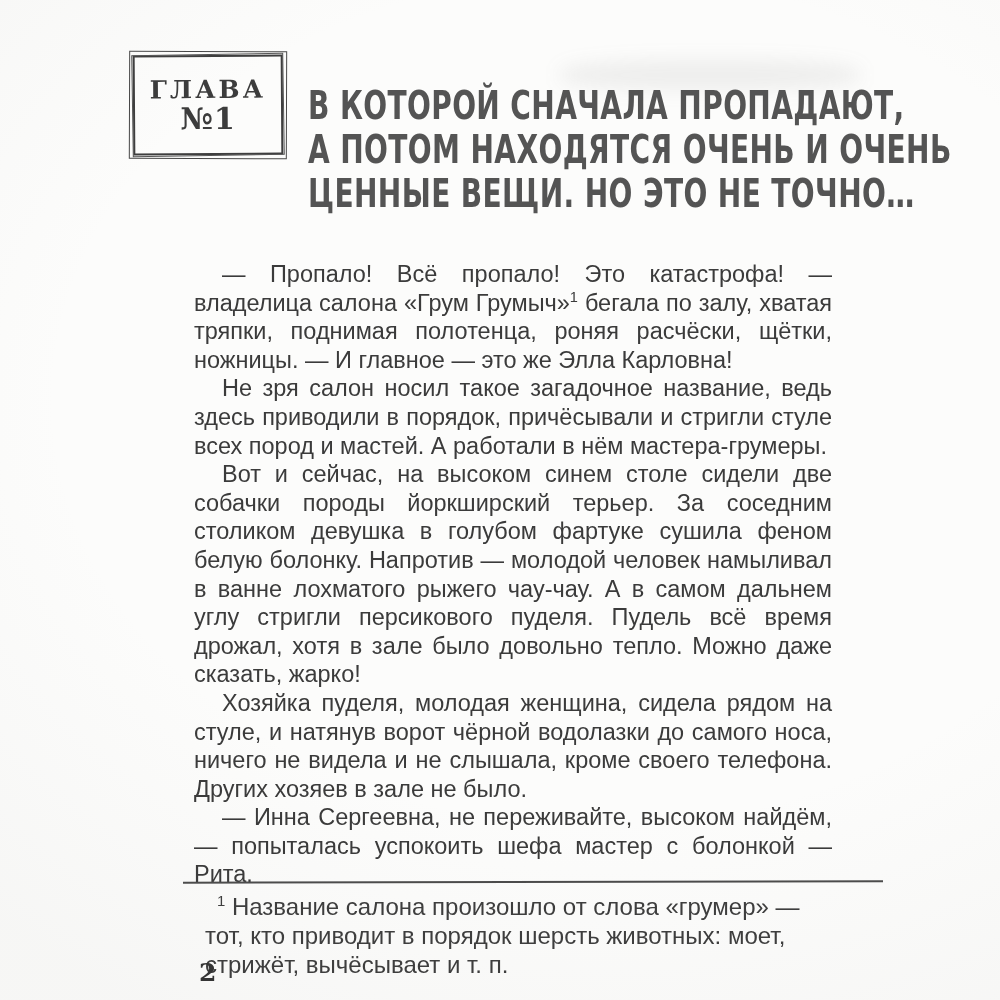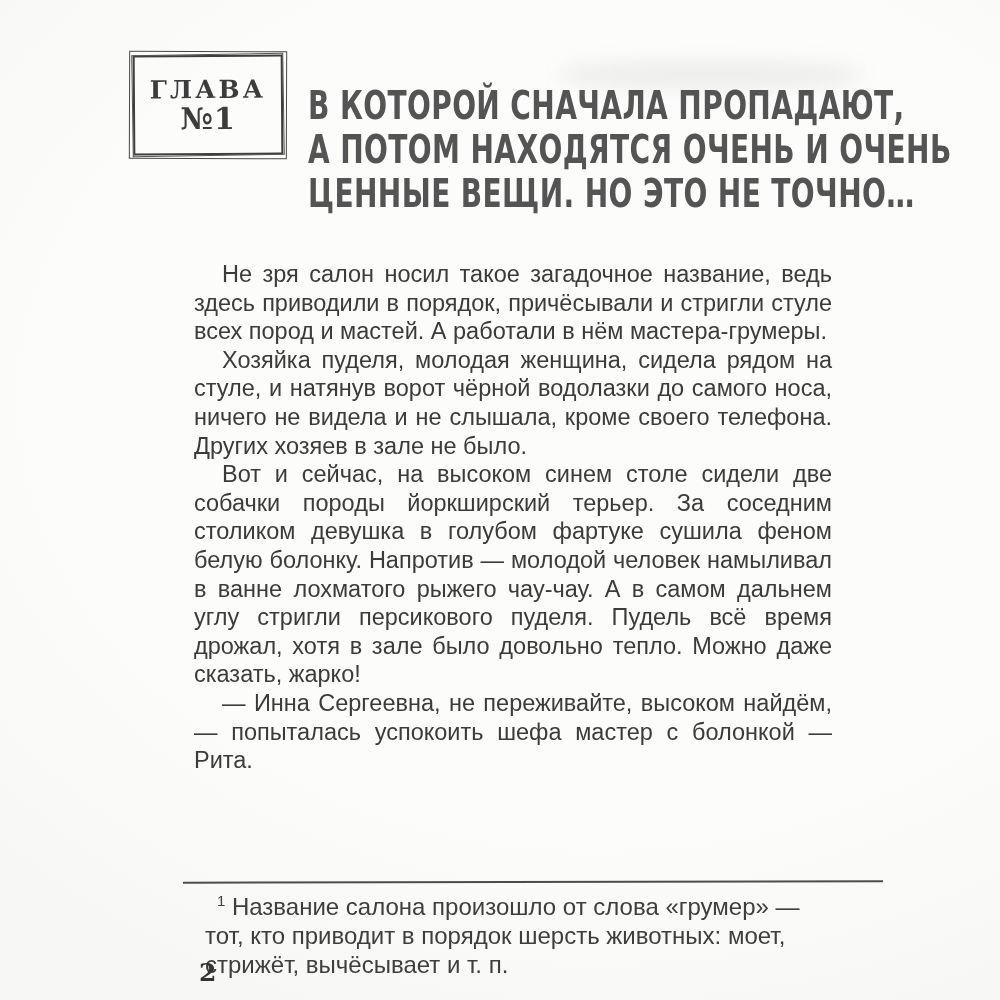--- a/index.html
+++ b/index.html
@@ -137,23 +137,24 @@
     </div>
   </div>
 
   <div class="chapter-title">
       <div class="title-line">В КОТОРОЙ СНАЧАЛА ПРОПАДАЮТ,</div>
       <div class="title-line">А ПОТОМ НАХОДЯТСЯ ОЧЕНЬ И ОЧЕНЬ</div>
       <div class="title-line">ЦЕННЫЕ ВЕЩИ. НО ЭТО НЕ ТОЧНО…</div>
     </div>
 
   <div class="body-text">
+      <p class="para">— Пропало! Всё пропало! Это катастрофа! — владелица салона «Грум Грумыч»<sup>1</sup> бегала по залу, хватая тряпки, поднимая полотенца, роняя расчёски, щётки, ножницы. — И главное — это же Элла Карловна!</p>
       <p class="para">Не зря салон носил такое загадочное название, ведь здесь приводили в порядок, причёсывали и стригли стуле всех пород и мастей. А работали в нём мастера-грумеры.</p>
+      <p class="para">Вот и сейчас, на высоком синем столе сидели две собачки породы йоркширский терьер. За соседним столиком девушка в голубом фартуке сушила феном белую болонку. Напротив — молодой человек намыливал в ванне лохматого рыжего чау-чау. А в самом дальнем углу стригли персикового пуделя. Пудель всё время дрожал, хотя в зале было довольно тепло. Можно даже сказать, жарко!</p>
       <p class="para">Хозяйка пуделя, молодая женщина, сидела рядом на стуле, и натянув ворот чёрной водолазки до самого носа, ничего не видела и не слышала, кроме своего телефона. Других хозяев в зале не было.</p>
-      <p class="para">Вот и сейчас, на высоком синем столе сидели две собачки породы йоркширский терьер. За соседним столиком девушка в голубом фартуке сушила феном белую болонку. Напротив — молодой человек намыливал в ванне лохматого рыжего чау-чау. А в самом дальнем углу стригли персикового пуделя. Пудель всё время дрожал, хотя в зале было довольно тепло. Можно даже сказать, жарко!</p>
       <p class="para">— Инна Сергеевна, не переживайте, высоком найдём, — попыталась успокоить шефа мастер с болонкой — Рита.</p>
     </div>
 
   <div class="footnote-rule"></div>
 
   <div class="footnote"><sup>1</sup><span> Название салона произошло от слова «грумер» — тот, кто приводит в порядок шерсть животных: моет, стрижёт, вычёсывает и т. п.</span></div>
 
   <div class="page-number">2</div>
 
 </div>

